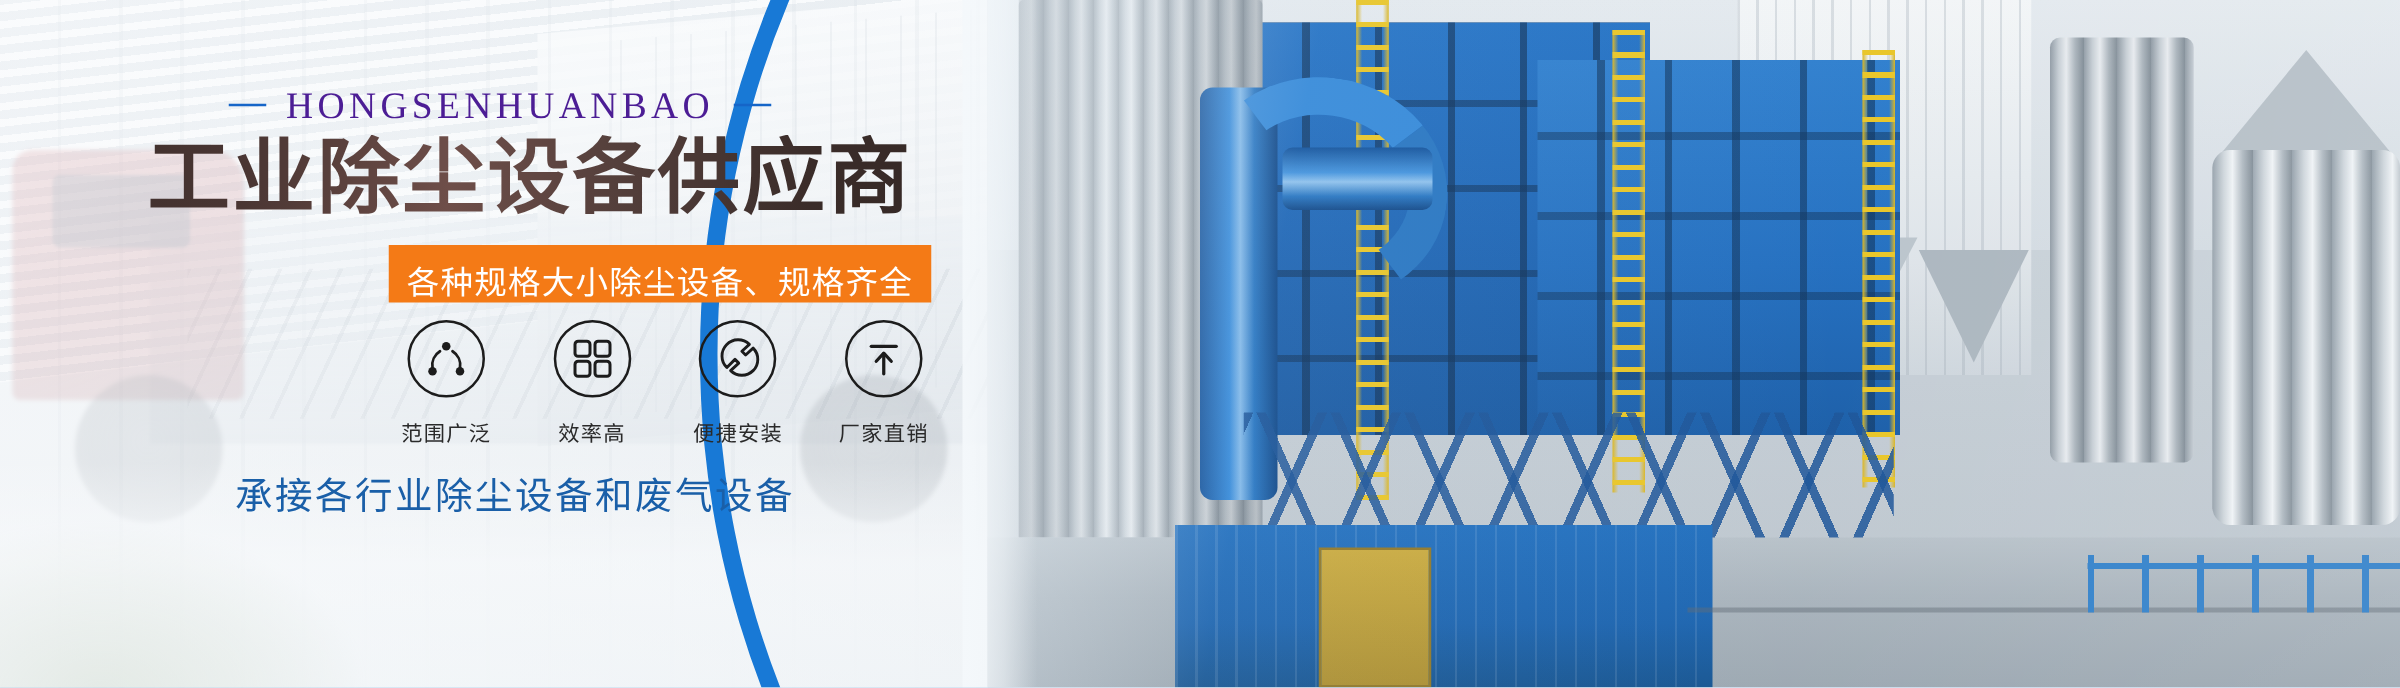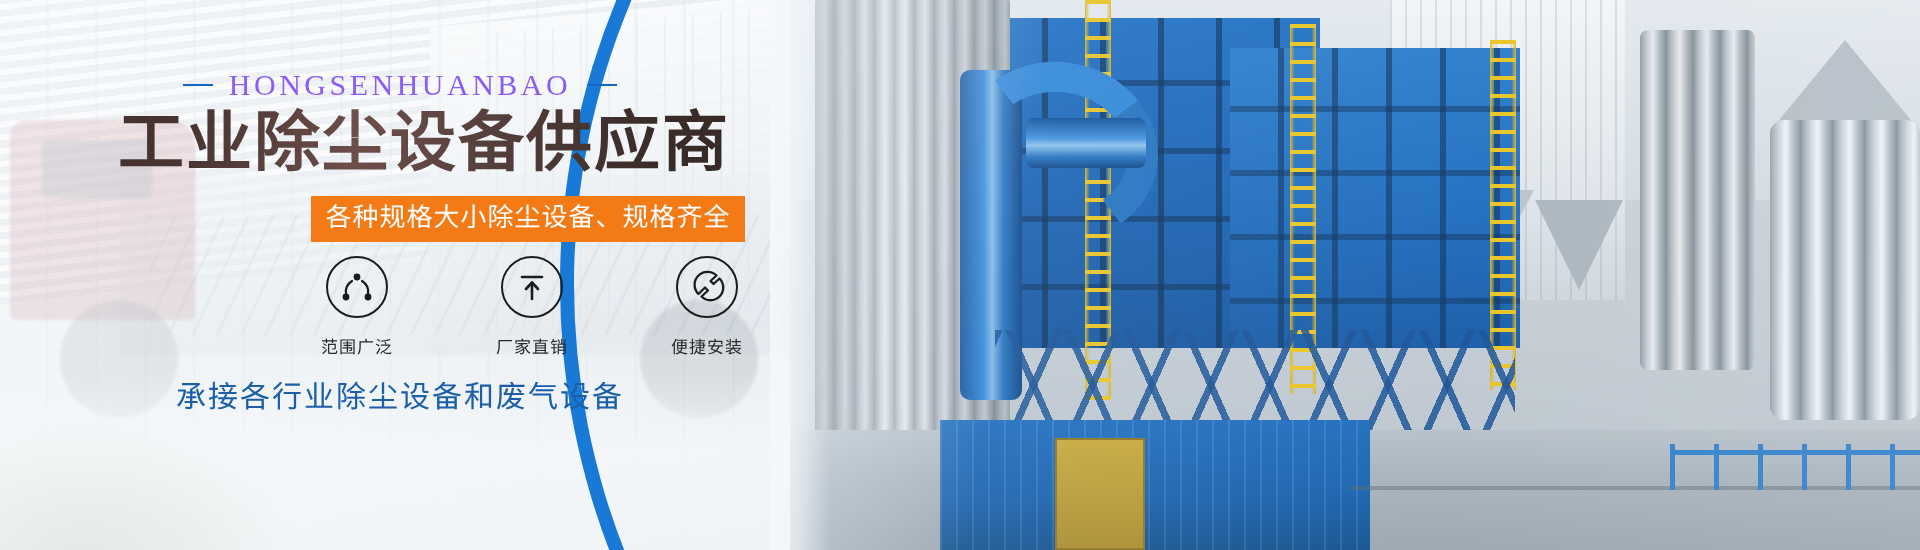--- a/index.html
+++ b/index.html
@@ -373,21 +373,21 @@
   }
 
   .eyebrow {
     position: absolute;
     left: 0; top: 68px;
     width: 800px;
     text-align: center;
     font-family: "Liberation Serif", "DejaVu Serif", serif;
     font-size: 30px;
     letter-spacing: 3.5px;
-    color: #8b5cf6;
+    color: #4c1d95;
     white-space: nowrap;
   }
   .eyebrow .dash {
     display: inline-block;
     vertical-align: middle;
     width: 30px; height: 2px;
     background: #1565c8;
     margin: 0 16px 6px 16px;
   }
 
@@ -409,21 +409,21 @@
     line-height: 1.05;
     margin-left: 24px;
   }
 
   .tagline-bar {
     position: absolute;
     left: 311px; top: 196px;
     width: 434px; height: 46px;
     background: #f47a16;
     display: flex;
-    align-items: flex-start;
+    align-items: flex-end;
     justify-content: center;
   }
   .tagline-bar .txt {
     font-family: "DejaVu Sans", "Liberation Sans", sans-serif;
     font-size: 26px;
     color: #ffffff;
     letter-spacing: 1px;
     white-space: nowrap;
   }
 
@@ -461,20 +461,21 @@
   .subline {
     position: absolute;
     left: 0; top: 372px;
     width: 800px;
     text-align: center;
     font-family: "DejaVu Sans", "Liberation Sans", sans-serif;
     font-size: 30px;
     color: #1a5fa8;
     letter-spacing: 2px;
     white-space: nowrap;
+    padding-left: 12px;
   }
 </style>
 </head>
 <body>
 
 <div id="banner">
 
   <div class="bg-base"></div>
   <div class="bg-roof"></div>
   <div class="bg-building"></div>
@@ -544,42 +545,53 @@
             <path d="M8 26 A13 13 0 0 1 14 13" fill="none" stroke="#1c1c1c" stroke-width="2.2" stroke-linecap="round"></path>
             <path d="M24 13 A13 13 0 0 1 30 26" fill="none" stroke="#1c1c1c" stroke-width="2.2" stroke-linecap="round"></path>
             <circle cx="19" cy="9" r="3.4" fill="#1c1c1c"></circle>
             <circle cx="8" cy="29" r="3.4" fill="#1c1c1c"></circle>
             <circle cx="30" cy="29" r="3.4" fill="#1c1c1c"></circle>
           </svg>
         </div>
         <span class="label">范围广泛</span>
       </div>
 
-
       <div class="feature">
         <div class="circle">
           <svg width="34" height="34" viewBox="0 0 34 34" aria-hidden="true">
-            <line x1="7" y1="7" x2="27" y2="7" stroke="#1c1c1c" stroke-width="2.6" stroke-linecap="round"></line>
-            <line x1="17" y1="29" x2="17" y2="13" stroke="#1c1c1c" stroke-width="2.6" stroke-linecap="round"></line>
-            <path d="M11 19 L17 12.5 L23 19" fill="none" stroke="#1c1c1c" stroke-width="2.6" stroke-linecap="round" stroke-linejoin="round"></path>
+            <rect x="3" y="3" width="12" height="12" rx="2.5" fill="none" stroke="#1c1c1c" stroke-width="2.4"></rect>
+            <rect x="19" y="3" width="12" height="12" rx="2.5" fill="none" stroke="#1c1c1c" stroke-width="2.4"></rect>
+            <rect x="3" y="19" width="12" height="12" rx="2.5" fill="none" stroke="#1c1c1c" stroke-width="2.4"></rect>
+            <rect x="19" y="19" width="12" height="12" rx="2.5" fill="none" stroke="#1c1c1c" stroke-width="2.4"></rect>
           </svg>
         </div>
-        <span class="label">厂家直销</span>
+        <span class="label">效率高</span>
       </div>
 
       <div class="feature">
         <div class="circle">
           <svg width="36" height="36" viewBox="0 0 36 36" aria-hidden="true">
             <path d="M27.5 6.5 L21.5 12 L24.5 15 L30.5 9.5
                      A11.5 11.5 0 1 1 12.5 27.5
                      L19 21.5 L16 18.5 L9.5 25
                      A11.5 11.5 0 0 1 27.5 6.5 Z" fill="none" stroke="#1c1c1c" stroke-width="2.3" stroke-linejoin="round" stroke-linecap="round"></path>
           </svg>
         </div>
         <span class="label">便捷安装</span>
       </div>
 
+      <div class="feature">
+        <div class="circle">
+          <svg width="34" height="34" viewBox="0 0 34 34" aria-hidden="true">
+            <line x1="7" y1="7" x2="27" y2="7" stroke="#1c1c1c" stroke-width="2.6" stroke-linecap="round"></line>
+            <line x1="17" y1="29" x2="17" y2="13" stroke="#1c1c1c" stroke-width="2.6" stroke-linecap="round"></line>
+            <path d="M11 19 L17 12.5 L23 19" fill="none" stroke="#1c1c1c" stroke-width="2.6" stroke-linecap="round" stroke-linejoin="round"></path>
+          </svg>
+        </div>
+        <span class="label">厂家直销</span>
+      </div>
+
     </div>
 
     <div class="subline">承接各行业除尘设备和废气设备</div>
 
   </div>
 </div>
 
 </body></html>

